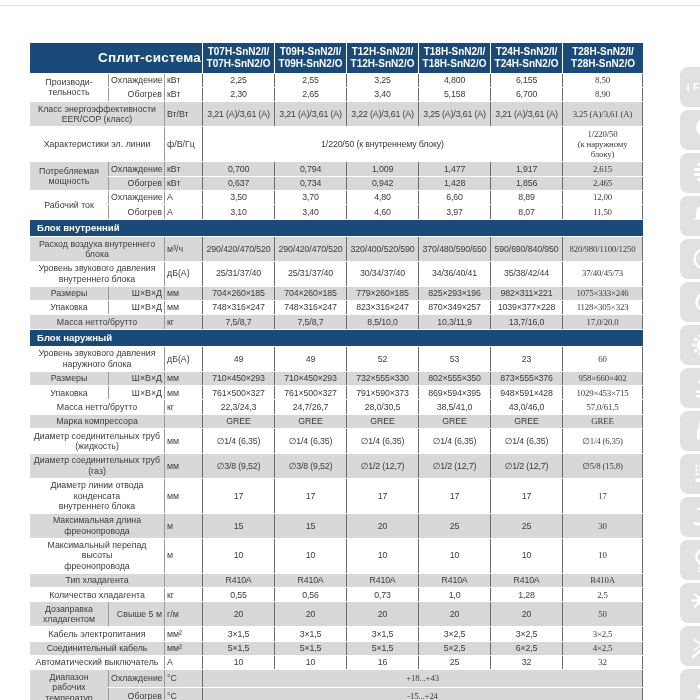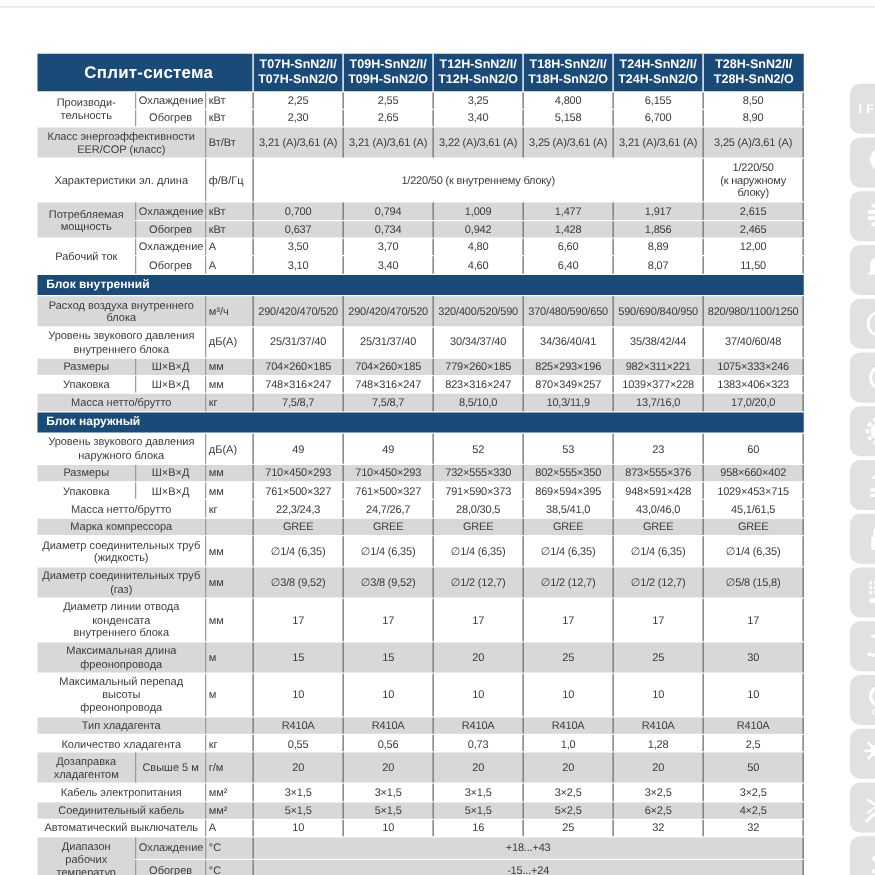--- a/index.html
+++ b/index.html
@@ -17,34 +17,34 @@
   }
   table.spec td{
     box-sizing:border-box;vertical-align:middle;
     font-size:8.8px;line-height:1.18;padding:1.5px 2px;
   }
   tr.thead td{
     background:var(--navy);color:#fff;font-weight:bold;text-align:center;
     font-size:10px;white-space:pre-line;padding:3px 1px;border-left:1px solid #fff;
   }
   tr.thead td.title-cell{
-    text-align:center;font-size:13.5px;padding-left:7px;letter-spacing:.2px;border-left:none;
+    text-align:right;font-size:13.5px;padding-left:7px;letter-spacing:.2px;border-left:none;
   }
   tr.section td{
     background:var(--navy);color:#fff;font-weight:bold;text-align:left;
     font-size:9.6px;padding:2.5px 7px;margin-left:14px;
   }
   td.lbl{text-align:center;padding-left:6px;white-space:pre-line;}
-  td.sub{text-align:center;padding-left:5px;border-left:1px solid #9a9a9a;white-space:pre-line;}
+  td.sub{text-align:right;padding-left:5px;border-left:1px solid #9a9a9a;white-space:pre-line;}
   td.unit{text-align:left;border-left:1px solid #9a9a9a;}
   td.val{
     text-align:center;border-left:1px solid #6a6a6a;
     white-space:pre-line;font-size:8.6px;letter-spacing:-0.15px;overflow:hidden;
   }
-  td.val.last{border-right:1px solid #6a6a6a;}
+  td.val.last{border-right:1px solid #6a6a6a;font-family:Liberation Serif, serif;}
   tr.stripe td{background:#d8d8d8;}
   tr.plain td{background:#ffffff;}
   tr.stripe td.spanlabel, tr.plain td.spanlabel{}
 
   
   .sidebar{position:absolute;left:680px;top:38px;width:47px;margin-top:29px;}
   .tile{
     width:47px;height:40px;background:#e1e1e1;border-radius:8px;margin-bottom:3px;
     display:flex;align-items:center;justify-content:center;color:#fff;position:relative;
   }
@@ -114,21 +114,21 @@
 EER/COP (класс)</td>
         <td class="unit">Вт/Вт</td>
         <td class="val">3,21 (A)/3,61 (A)</td>
         <td class="val">3,21 (A)/3,61 (A)</td>
         <td class="val">3,22 (A)/3,61 (A)</td>
         <td class="val">3,25 (A)/3,61 (A)</td>
         <td class="val">3,21 (A)/3,61 (A)</td>
         <td class="val last">3,25 (A)/3,61 (A)</td>
       </tr>
       <tr class="plain">
-        <td class="lbl spanlabel" colspan="2">Характеристики эл. длина</td>
+        <td class="lbl spanlabel" colspan="2">Характеристики эл. линии</td>
         <td class="unit">ф/В/Гц</td>
         <td class="val" colspan="5">1/220/50 (к внутреннему блоку)</td>
         <td class="val last">1/220/50
 (к наружному
 блоку)</td>
       </tr>
       <tr class="stripe">
         <td class="lbl" rowspan="2">Потребляемая
 мощность</td>
         <td class="sub">Охлаждение</td>
@@ -160,21 +160,21 @@
         <td class="val">6,60</td>
         <td class="val">8,89</td>
         <td class="val last">12,00</td>
       </tr>
       <tr class="plain">
         <td class="sub">Обогрев</td>
         <td class="unit">А</td>
         <td class="val">3,10</td>
         <td class="val">3,40</td>
         <td class="val">4,60</td>
-        <td class="val">6,40</td>
+        <td class="val">3,97</td>
         <td class="val">8,07</td>
         <td class="val last">11,50</td>
       </tr>
       <tr class="section">
         <td class="" colspan="9">Блок внутренний</td>
       </tr>
       <tr class="stripe">
         <td class="lbl spanlabel" colspan="2">Расход воздуха внутреннего блока</td>
         <td class="unit">м³/ч</td>
         <td class="val">290/420/470/520</td>
@@ -186,21 +186,21 @@
       </tr>
       <tr class="plain">
         <td class="lbl spanlabel" colspan="2">Уровень звукового давления
 внутреннего блока</td>
         <td class="unit">дБ(А)</td>
         <td class="val">25/31/37/40</td>
         <td class="val">25/31/37/40</td>
         <td class="val">30/34/37/40</td>
         <td class="val">34/36/40/41</td>
         <td class="val">35/38/42/44</td>
-        <td class="val last">37/40/60/48</td>
+        <td class="val last">37/40/45/73</td>
       </tr>
       <tr class="stripe">
         <td class="lbl">Размеры</td>
         <td class="sub">Ш×В×Д</td>
         <td class="unit">мм</td>
         <td class="val">704×260×185</td>
         <td class="val">704×260×185</td>
         <td class="val">779×260×185</td>
         <td class="val">825×293×196</td>
         <td class="val">982×311×221</td>
@@ -208,21 +208,21 @@
       </tr>
       <tr class="plain">
         <td class="lbl">Упаковка</td>
         <td class="sub">Ш×В×Д</td>
         <td class="unit">мм</td>
         <td class="val">748×316×247</td>
         <td class="val">748×316×247</td>
         <td class="val">823×316×247</td>
         <td class="val">870×349×257</td>
         <td class="val">1039×377×228</td>
-        <td class="val last">1383×406×323</td>
+        <td class="val last">1128×305×323</td>
       </tr>
       <tr class="stripe">
         <td class="lbl spanlabel" colspan="2">Масса нетто/брутто</td>
         <td class="unit">кг</td>
         <td class="val">7,5/8,7</td>
         <td class="val">7,5/8,7</td>
         <td class="val">8,5/10,0</td>
         <td class="val">10,3/11,9</td>
         <td class="val">13,7/16,0</td>
         <td class="val last">17,0/20,0</td>
@@ -264,21 +264,21 @@
         <td class="val last">1029×453×715</td>
       </tr>
       <tr class="plain">
         <td class="lbl spanlabel" colspan="2">Масса нетто/брутто</td>
         <td class="unit">кг</td>
         <td class="val">22,3/24,3</td>
         <td class="val">24,7/26,7</td>
         <td class="val">28,0/30,5</td>
         <td class="val">38,5/41,0</td>
         <td class="val">43,0/46,0</td>
-        <td class="val last">45,1/61,5</td>
+        <td class="val last">57,0/61,5</td>
       </tr>
       <tr class="stripe">
         <td class="lbl spanlabel" colspan="2">Марка компрессора</td>
         <td class="unit"></td>
         <td class="val">GREE</td>
         <td class="val">GREE</td>
         <td class="val">GREE</td>
         <td class="val">GREE</td>
         <td class="val">GREE</td>
         <td class="val last">GREE</td>

